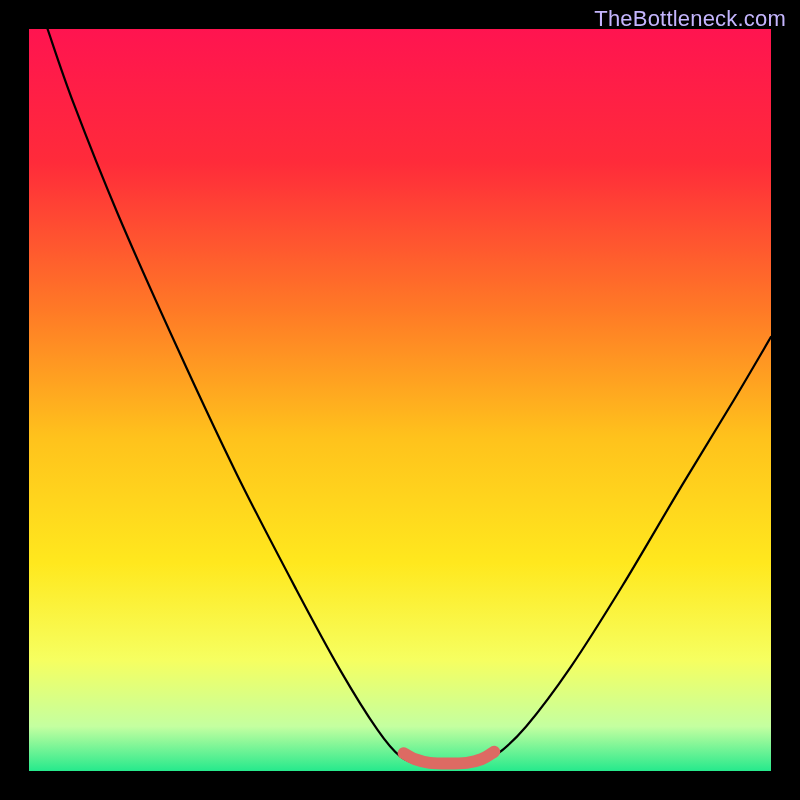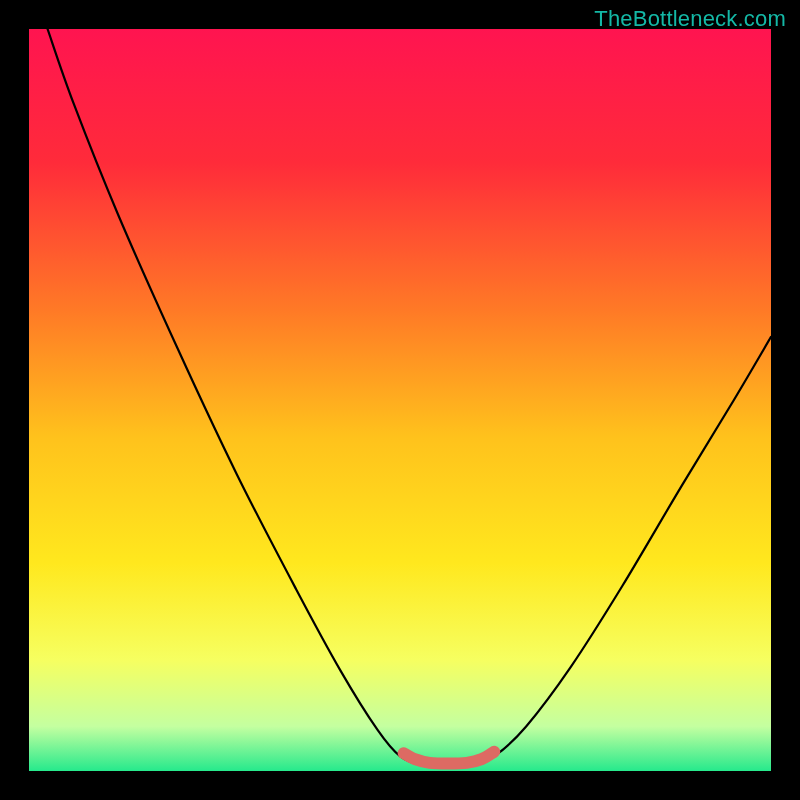--- a/index.html
+++ b/index.html
@@ -16,21 +16,21 @@
     left: 0;
     top: 0;
     width: 800px;
     height: 800px;
     background: #000;
   }
   .watermark {
     position: absolute;
     top: 6px;
     right: 14px;
-    color: #14b8a6;
+    color: #c4b5fd;
     font-size: 22px;
     font-weight: 500;
     letter-spacing: 0.2px;
     user-select: none;
   }
   .plot {
     position: absolute;
     left: 29px;
     top: 29px;
     width: 742px;

